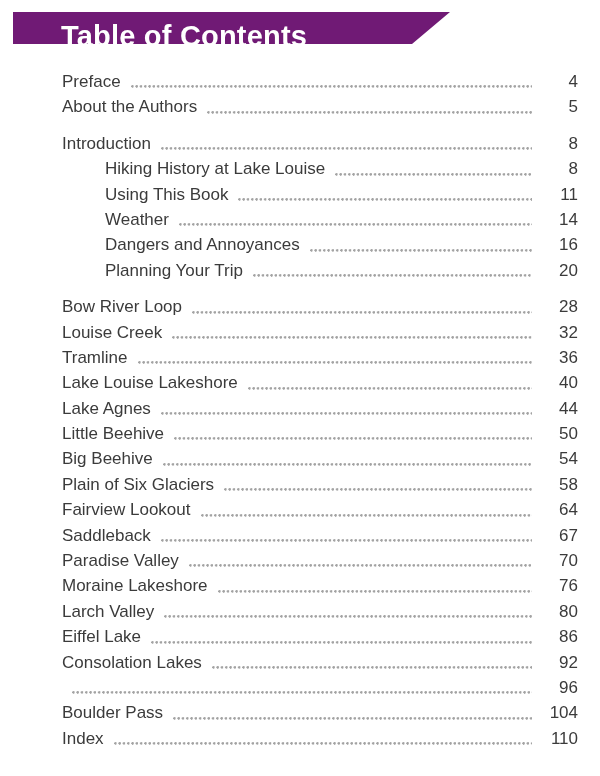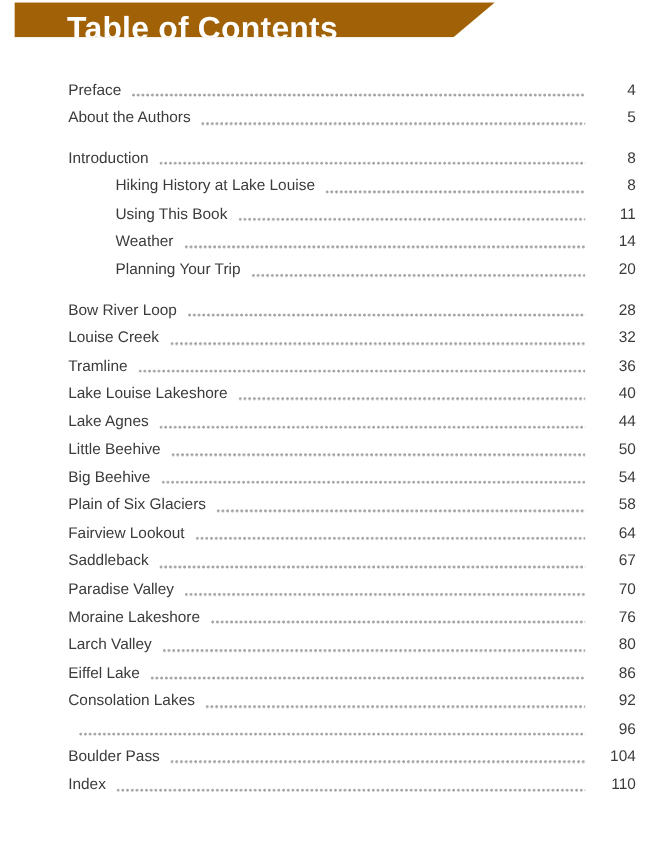--- a/index.html
+++ b/index.html
@@ -12,24 +12,24 @@
     height: 776px;
     position: relative;
     overflow: hidden;
     font-family: "Liberation Sans", sans-serif;
   }
 
   
   .banner {
     position: absolute;
     left: 13px;
-    top: 2px;
+    top: 12px;
     width: 437px;
     height: 32px;
-    background: #a16207;
+    background: #701a75;
     clip-path: polygon(0 0, 100% 0, calc(100% - 38px) 100%, 0 100%);
   }
   .banner h1 {
     margin: 0;
     padding-left: 48px;
     line-height: 49px;
     font-size: 29px;
     font-weight: bold;
     color: #ffffff;
     letter-spacing: 0.2px;
@@ -44,21 +44,21 @@
     top: 69px;
   }
   .row {
     display: flex;
     height: 25.4px;
   }
   .row.gap { margin-top: 11px; align-items: center; }
   .row.indent { padding-left: 43px; }
 
   .label, .num {
-    font-size: 14px;
+    font-size: 17px;
     line-height: 25.4px;
     color: #3b3b3b;
     white-space: nowrap;
   }
   .num {
     width: 44px;
     text-align: right;
   }
   .leader {
     flex: 1;
@@ -109,20 +109,25 @@
     <span class="label">Using This Book</span>
     <span class="leader"></span>
     <span class="num">11</span>
   </div>
       <div class="row indent">
     <span class="label">Weather</span>
     <span class="leader"></span>
     <span class="num">14</span>
   </div>
       <div class="row indent">
+    <span class="label">Dangers and Annoyances</span>
+    <span class="leader"></span>
+    <span class="num">16</span>
+  </div>
+      <div class="row indent">
     <span class="label">Planning Your Trip</span>
     <span class="leader"></span>
     <span class="num">20</span>
   </div>
       <div class="row gap">
     <span class="label">Bow River Loop</span>
     <span class="leader"></span>
     <span class="num">28</span>
   </div>
       <div class="row">

